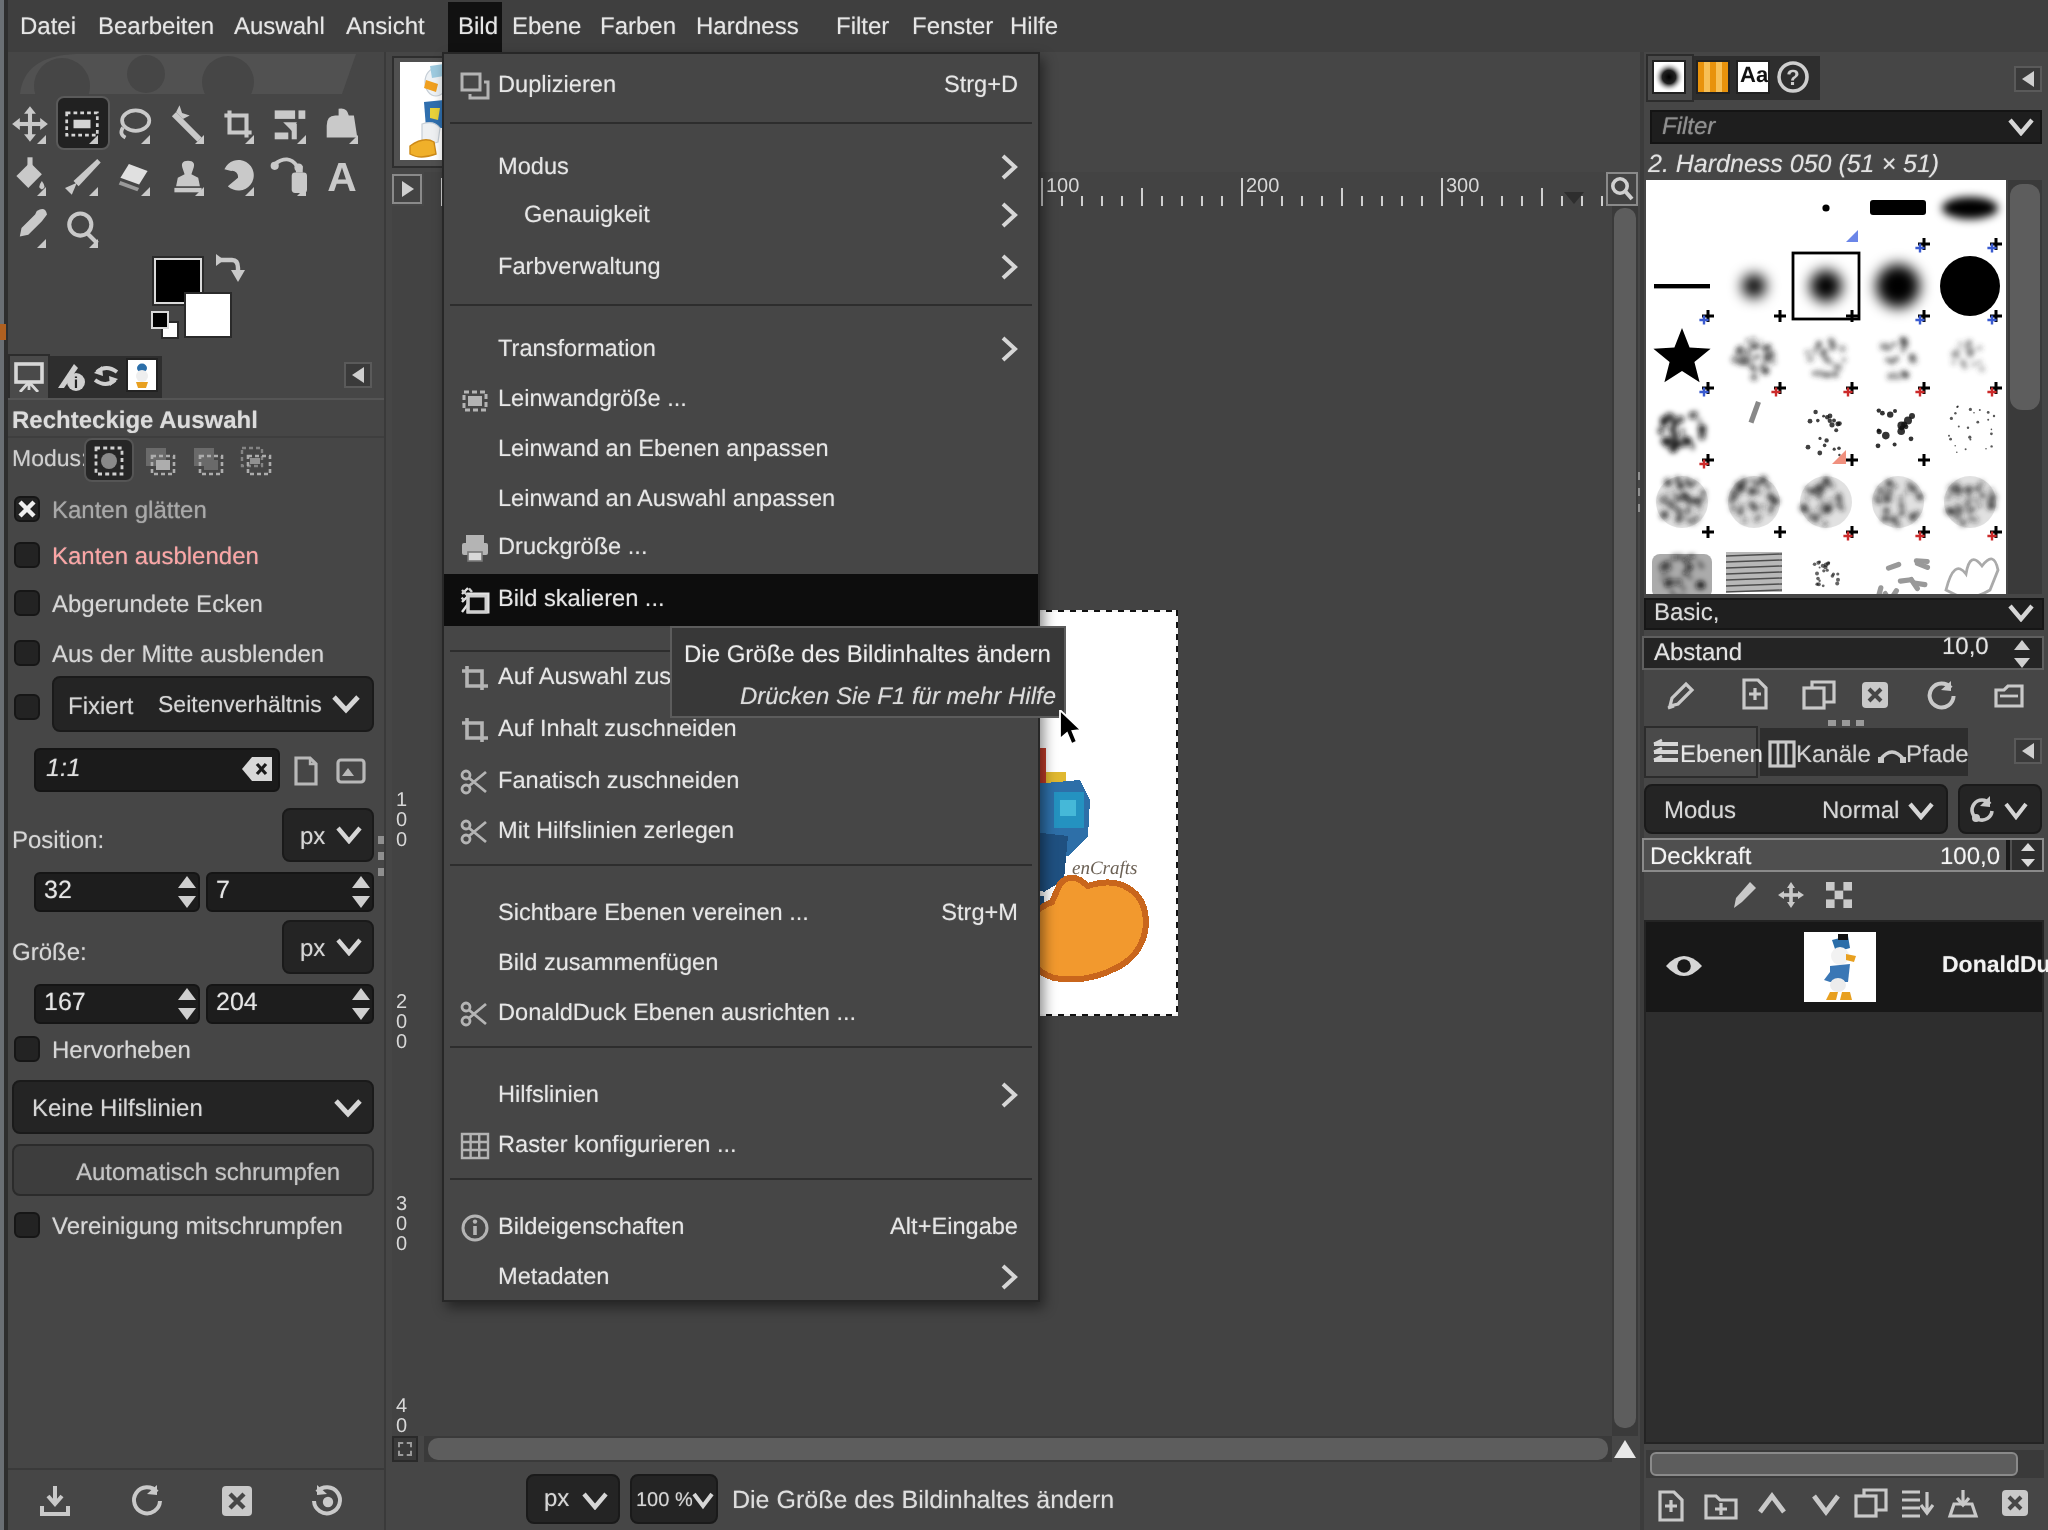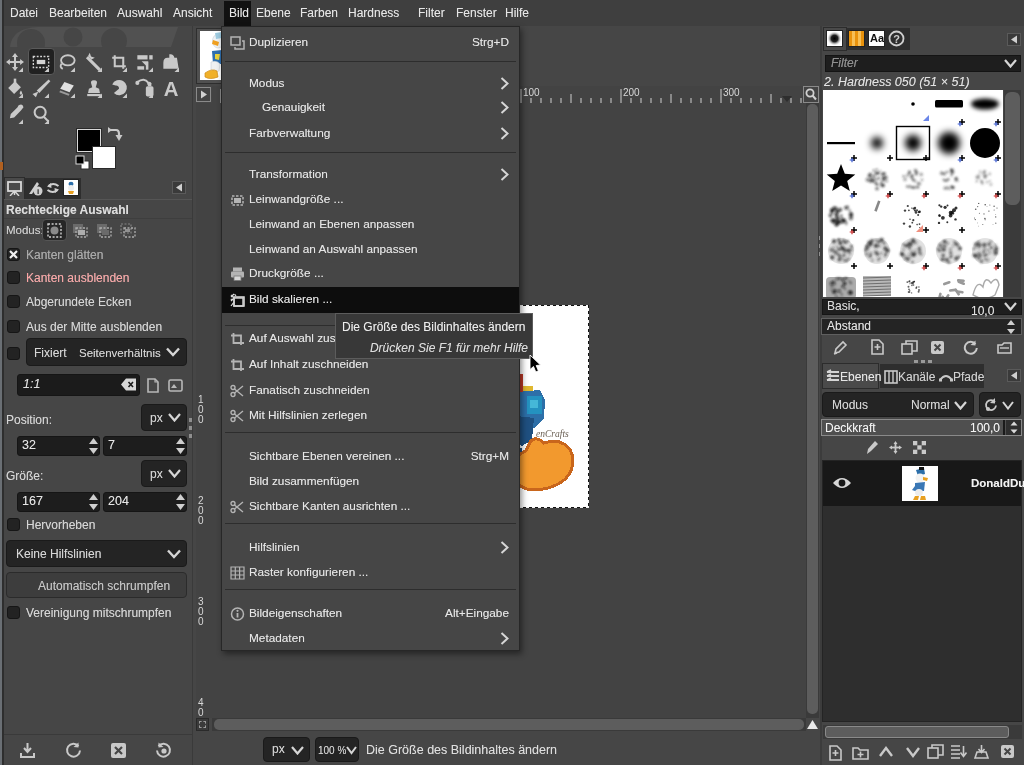--- a/index.html
+++ b/index.html
@@ -1095,21 +1095,21 @@
     <div class="abs" style="left:1005px;top:92px;width:15px;height:113px;background:#5d5d5d;border-radius:6px;"></div>
 
     <div class="abs" style="left:822px;top:299px;width:200px;height:16px;background:#1f1f1f;border:1px solid #161616;"></div>
     <div class="txt" style="left:827px;top:299px;font-size:12px;color:#dadada;">Basic,</div>
     <svg class="abs" style="left:1004px;top:302px;" width="13" height="9" viewBox="0 0 13 9">
         <path d="M 1 1 L 6.5 7.5 L 12 1" fill="none" stroke="#d6d6d6" stroke-width="2.2"></path>
       </svg>
 
     <div class="abs" style="left:821px;top:318px;width:201px;height:17px;background:#242424;border:1px solid #5f5f5f;"></div>
     <div class="txt" style="left:827px;top:319px;font-size:12px;color:#e2e2e2;">Abstand</div>
-    <div class="txt" style="left:971px;top:304px;font-size:12px;color:#e2e2e2;">10,0</div>
+    <div class="txt" style="left:971px;top:316px;font-size:12px;color:#e2e2e2;">10,0</div>
     <svg class="abs" style="left:1006px;top:320px;" width="10" height="14" viewBox="0 0 10 14">
       <path d="M 5 0 L 9 5 L 1 5 Z" fill="#cfcfcf"></path>
         <path d="M 5 14 L 9 9 L 1 9 Z" fill="#cfcfcf"></path>
     </svg>
 
     <svg class="abs" style="left:833px;top:340px;" width="16" height="15" viewBox="0 0 16 15">
       <path d="M 2 13 L 3 9 L 10 2 L 13 5 L 6 12 Z" fill="none" stroke="#c9c9c9" stroke-width="1.6"></path>
       <path d="M 1 14 L 4 13" stroke="#c9c9c9" stroke-width="1.6"></path>
     </svg>
     <svg class="abs" style="left:870px;top:339px;" width="15" height="16" viewBox="0 0 15 16">
@@ -1274,21 +1274,21 @@
     <div class="txt" style="left:27px;top:265px;">Bild skalieren ...</div>
     <div class="sep" style="left:3px;top:298px;width:291px;"></div>
     <div class="txt" style="left:27px;top:304px;">Auf Auswahl zuschneiden</div>
     <div class="txt" style="left:27px;top:330px;">Auf Inhalt zuschneiden</div>
     <div class="txt" style="left:27px;top:356px;">Fanatisch zuschneiden</div>
     <div class="txt" style="left:27px;top:381px;">Mit Hilfslinien zerlegen</div>
     <div class="sep" style="left:3px;top:405px;width:291px;"></div>
     <div class="txt" style="left:27px;top:422px;">Sichtbare Ebenen vereinen ...</div>
     <div class="txt" style="right:10px;top:422px;">Strg+M</div>
     <div class="txt" style="left:27px;top:447px;">Bild zusammenfügen</div>
-    <div class="txt" style="left:27px;top:472px;">Sichtbare Kanten ausrichten ...</div>
+    <div class="txt" style="left:27px;top:472px;">DonaldDuck Ebenen ausrichten ...</div>
     <div class="sep" style="left:3px;top:496px;width:291px;"></div>
     <div class="txt" style="left:27px;top:513px;">Hilfslinien</div>
     <div class="txt" style="left:27px;top:538px;">Raster konfigurieren ...</div>
     <div class="sep" style="left:3px;top:562px;width:291px;"></div>
     <div class="txt" style="left:27px;top:579px;">Bildeigenschaften</div>
     <div class="txt" style="right:10px;top:579px;">Alt+Eingabe</div>
     <div class="txt" style="left:27px;top:604px;">Metadaten</div>
 
     <svg class="abs" style="left:278px;top:50px;" width="9" height="13" viewBox="0 0 9 13">
         <path d="M 1.5 1 L 7.5 6.5 L 1.5 12" fill="none" stroke="#d6d6d6" stroke-width="2"></path>

